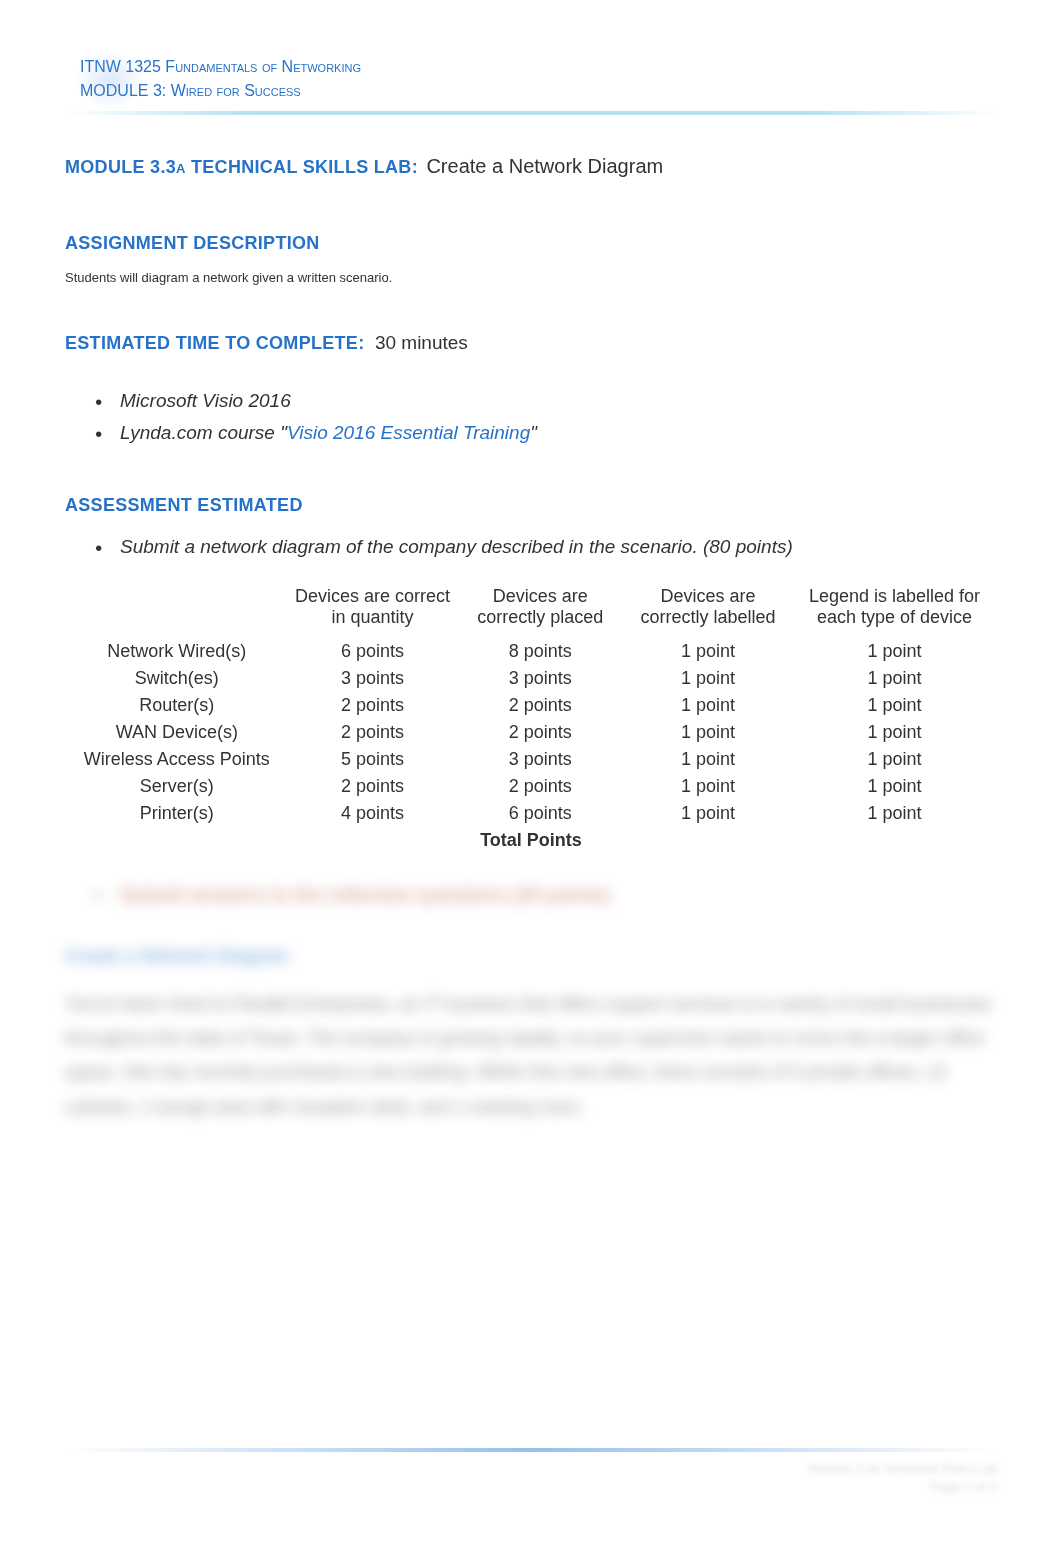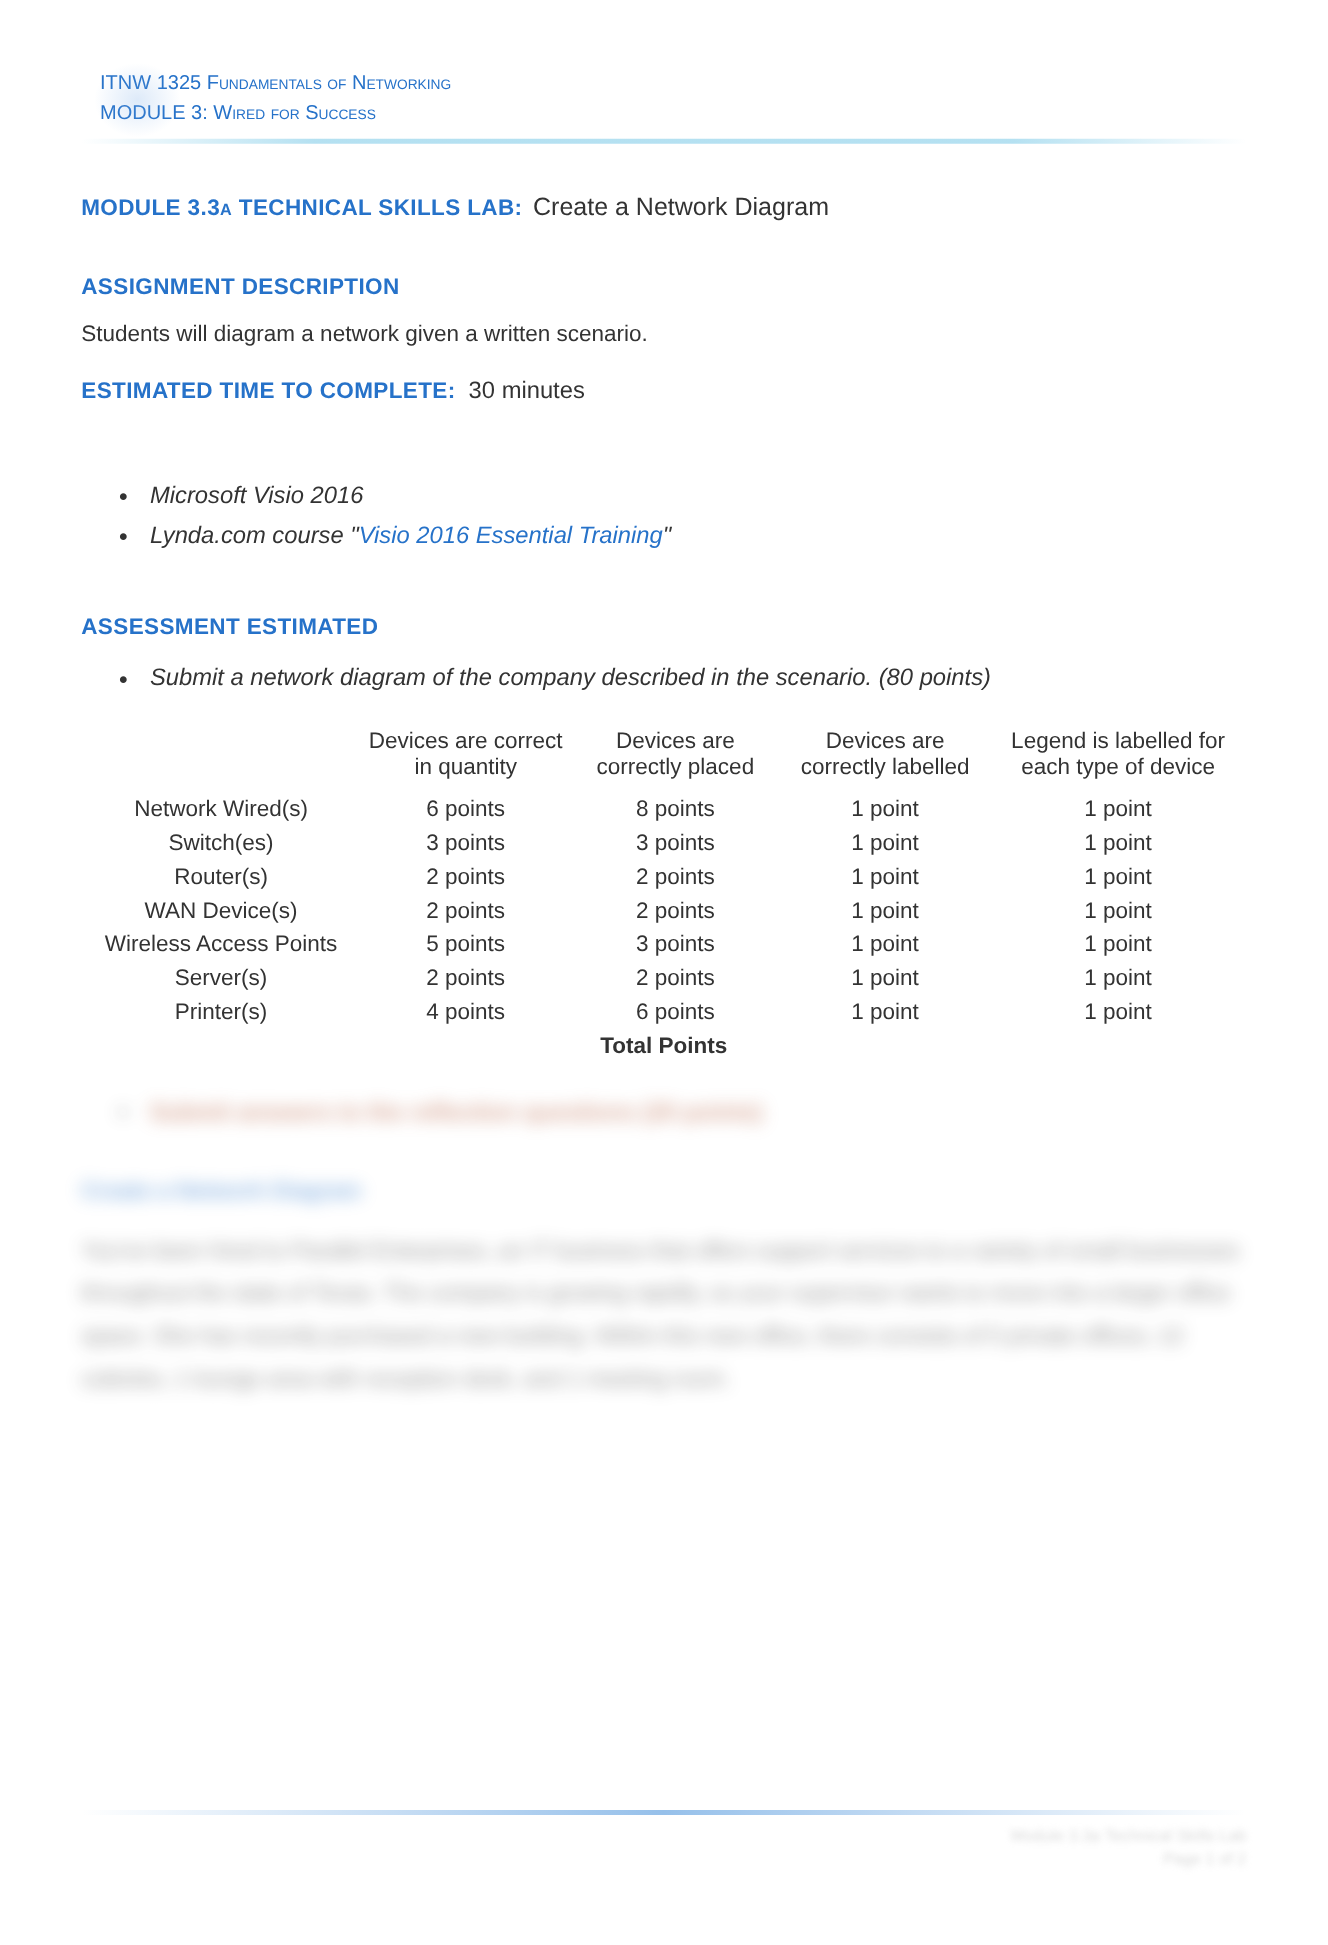--- a/index.html
+++ b/index.html
@@ -45,37 +45,37 @@
   .section-label {
     color: #2672c9;
     font-weight: bold;
     font-size: 18px;
     letter-spacing: 0.3px;
   }
   .section-label-sc {
     font-variant: small-caps;
   }
   .title-row {
-    margin-bottom: 41px;
+    margin-bottom: 55px;
   }
   .title-row .section-label { display: inline; }
   .title-text {
     font-size: 20px;
     color: #333;
     display: inline;
     margin-left: 4px;
   }
   .body-text {
-    font-size: 18px;
+    font-size: 13px;
     color: #333;
     margin-top: 10px;
-    margin-bottom: 22px;
+    margin-bottom: 45px;
     line-height: 1.4;
   }
-  .est-row { margin-bottom: 57px; }
+  .est-row { margin-bottom: 31px; }
   .est-row .section-label { display: inline; }
   .est-text { font-size: 19px; color: #333; display: inline; margin-left: 6px; }
   .heading-alone { margin-bottom: 15px; display: block; }
   ul.bullets {
     list-style: none;
     padding-left: 55px;
     margin-bottom: 45px;
   }
   ul.bullets li {
     position: relative;

